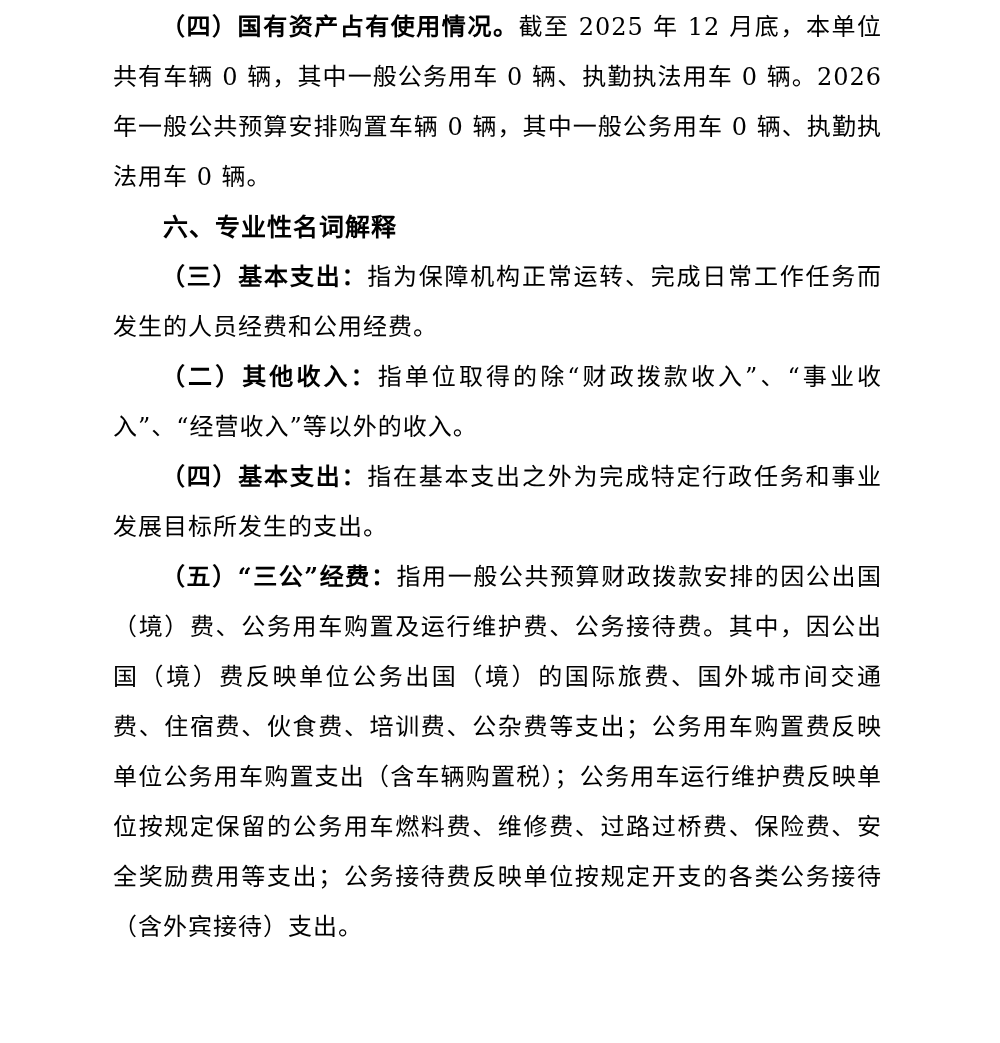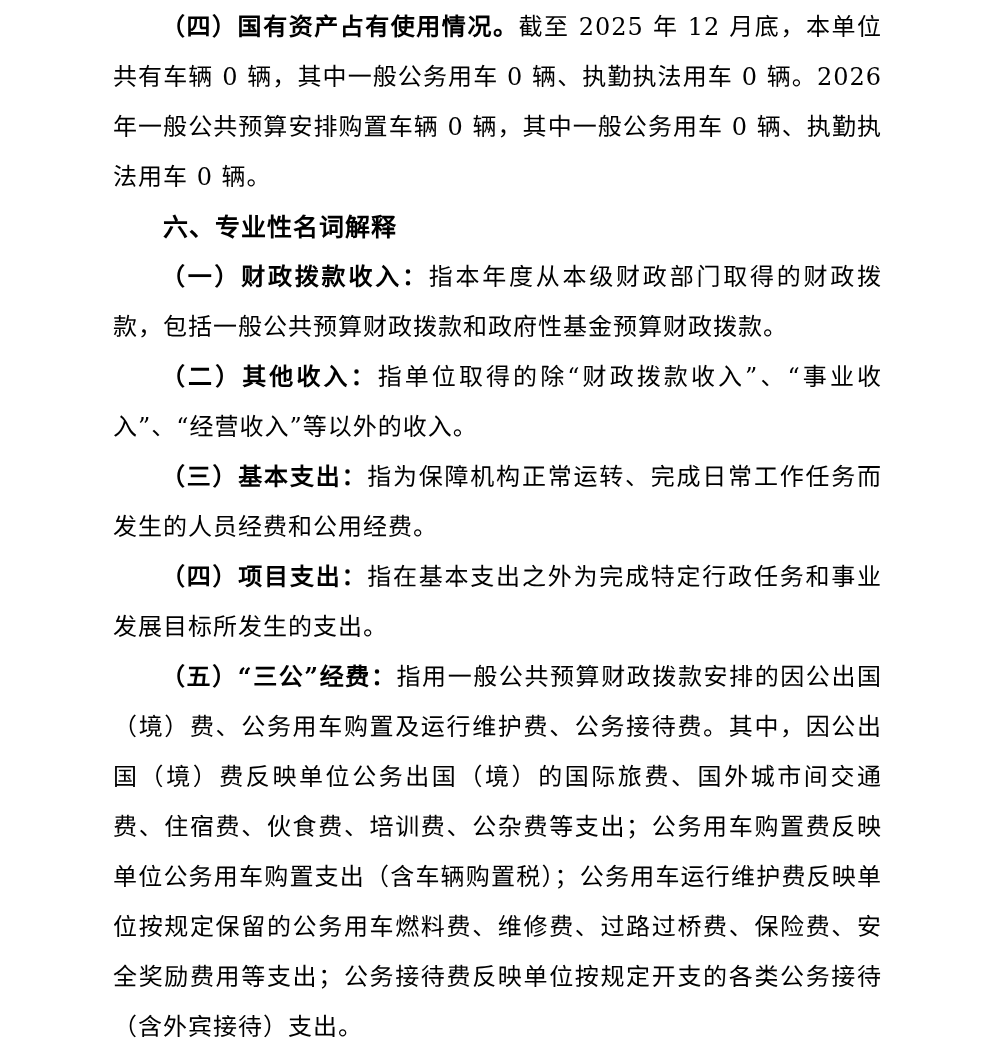--- a/index.html
+++ b/index.html
@@ -43,23 +43,22 @@
 </style>
 </head>
 <body>
 
 <div class="page">
 
   <p class="body-para"><span class="term-label">（四）国有资产占有使用情况。</span><span>截至 2025 年 12 月底，本单位共有车辆 0 辆，其中一般公务用车 0 辆、执勤执法用车 0 辆。2026 年一般公共预算安排购置车辆 0 辆，其中一般公务用车 0 辆、执勤执法用车 0 辆。</span></p>
 
   <h2 class="section-heading">六、专业性名词解释</h2>
 
-  <p class="body-para"><span class="term-label">（一）财政拨款收入：</span><span>指本年度从本级财政部门取得的财政拨款，包括一般公共预算财政拨款和政府性基金预算财政拨款。</span></p>
+
+  <p class="body-para"><span class="term-label">（三）基本支出：</span><span>指为保障机构正常运转、完成日常工作任务而发生的人员经费和公用经费。</span></p>
 
   <p class="body-para"><span class="term-label">（二）其他收入：</span><span>指单位取得的除“财政拨款收入”、“事业收入”、“经营收入”等以外的收入。</span></p>
 
-  <p class="body-para"><span class="term-label">（三）基本支出：</span><span>指为保障机构正常运转、完成日常工作任务而发生的人员经费和公用经费。</span></p>
-
-  <p class="body-para"><span class="term-label">（四）项目支出：</span><span>指在基本支出之外为完成特定行政任务和事业发展目标所发生的支出。</span></p>
+  <p class="body-para"><span class="term-label">（四）基本支出：</span><span>指在基本支出之外为完成特定行政任务和事业发展目标所发生的支出。</span></p>
 
   <p class="body-para"><span class="term-label">（五）“三公”经费：</span><span>指用一般公共预算财政拨款安排的因公出国（境）费、公务用车购置及运行维护费、公务接待费。其中，因公出国（境）费反映单位公务出国（境）的国际旅费、国外城市间交通费、住宿费、伙食费、培训费、公杂费等支出；公务用车购置费反映单位公务用车购置支出（含车辆购置税）；公务用车运行维护费反映单位按规定保留的公务用车燃料费、维修费、过路过桥费、保险费、安全奖励费用等支出；公务接待费反映单位按规定开支的各类公务接待（含外宾接待）支出。</span></p>
 
 </div>
 
 </body></html>

